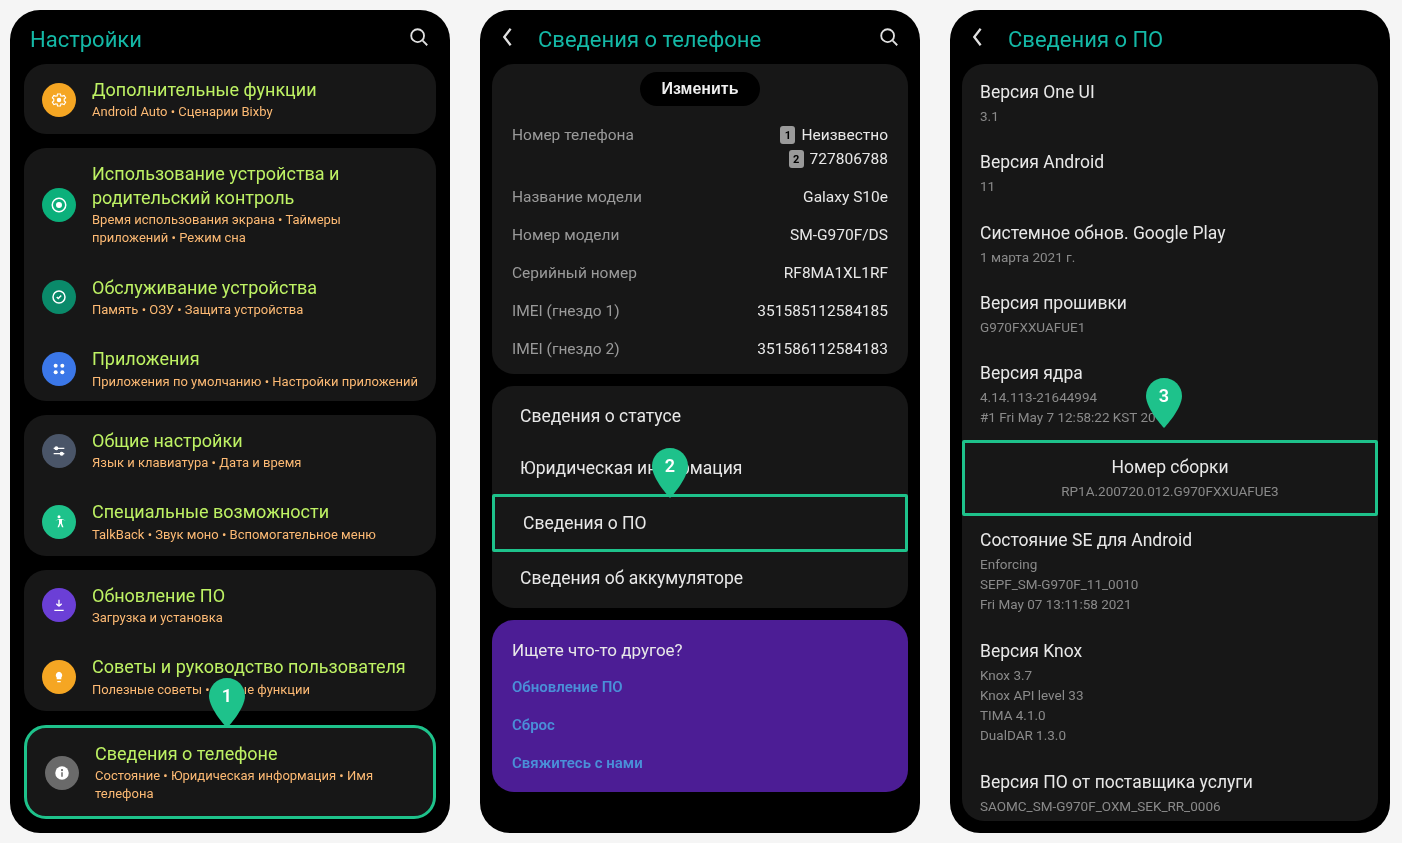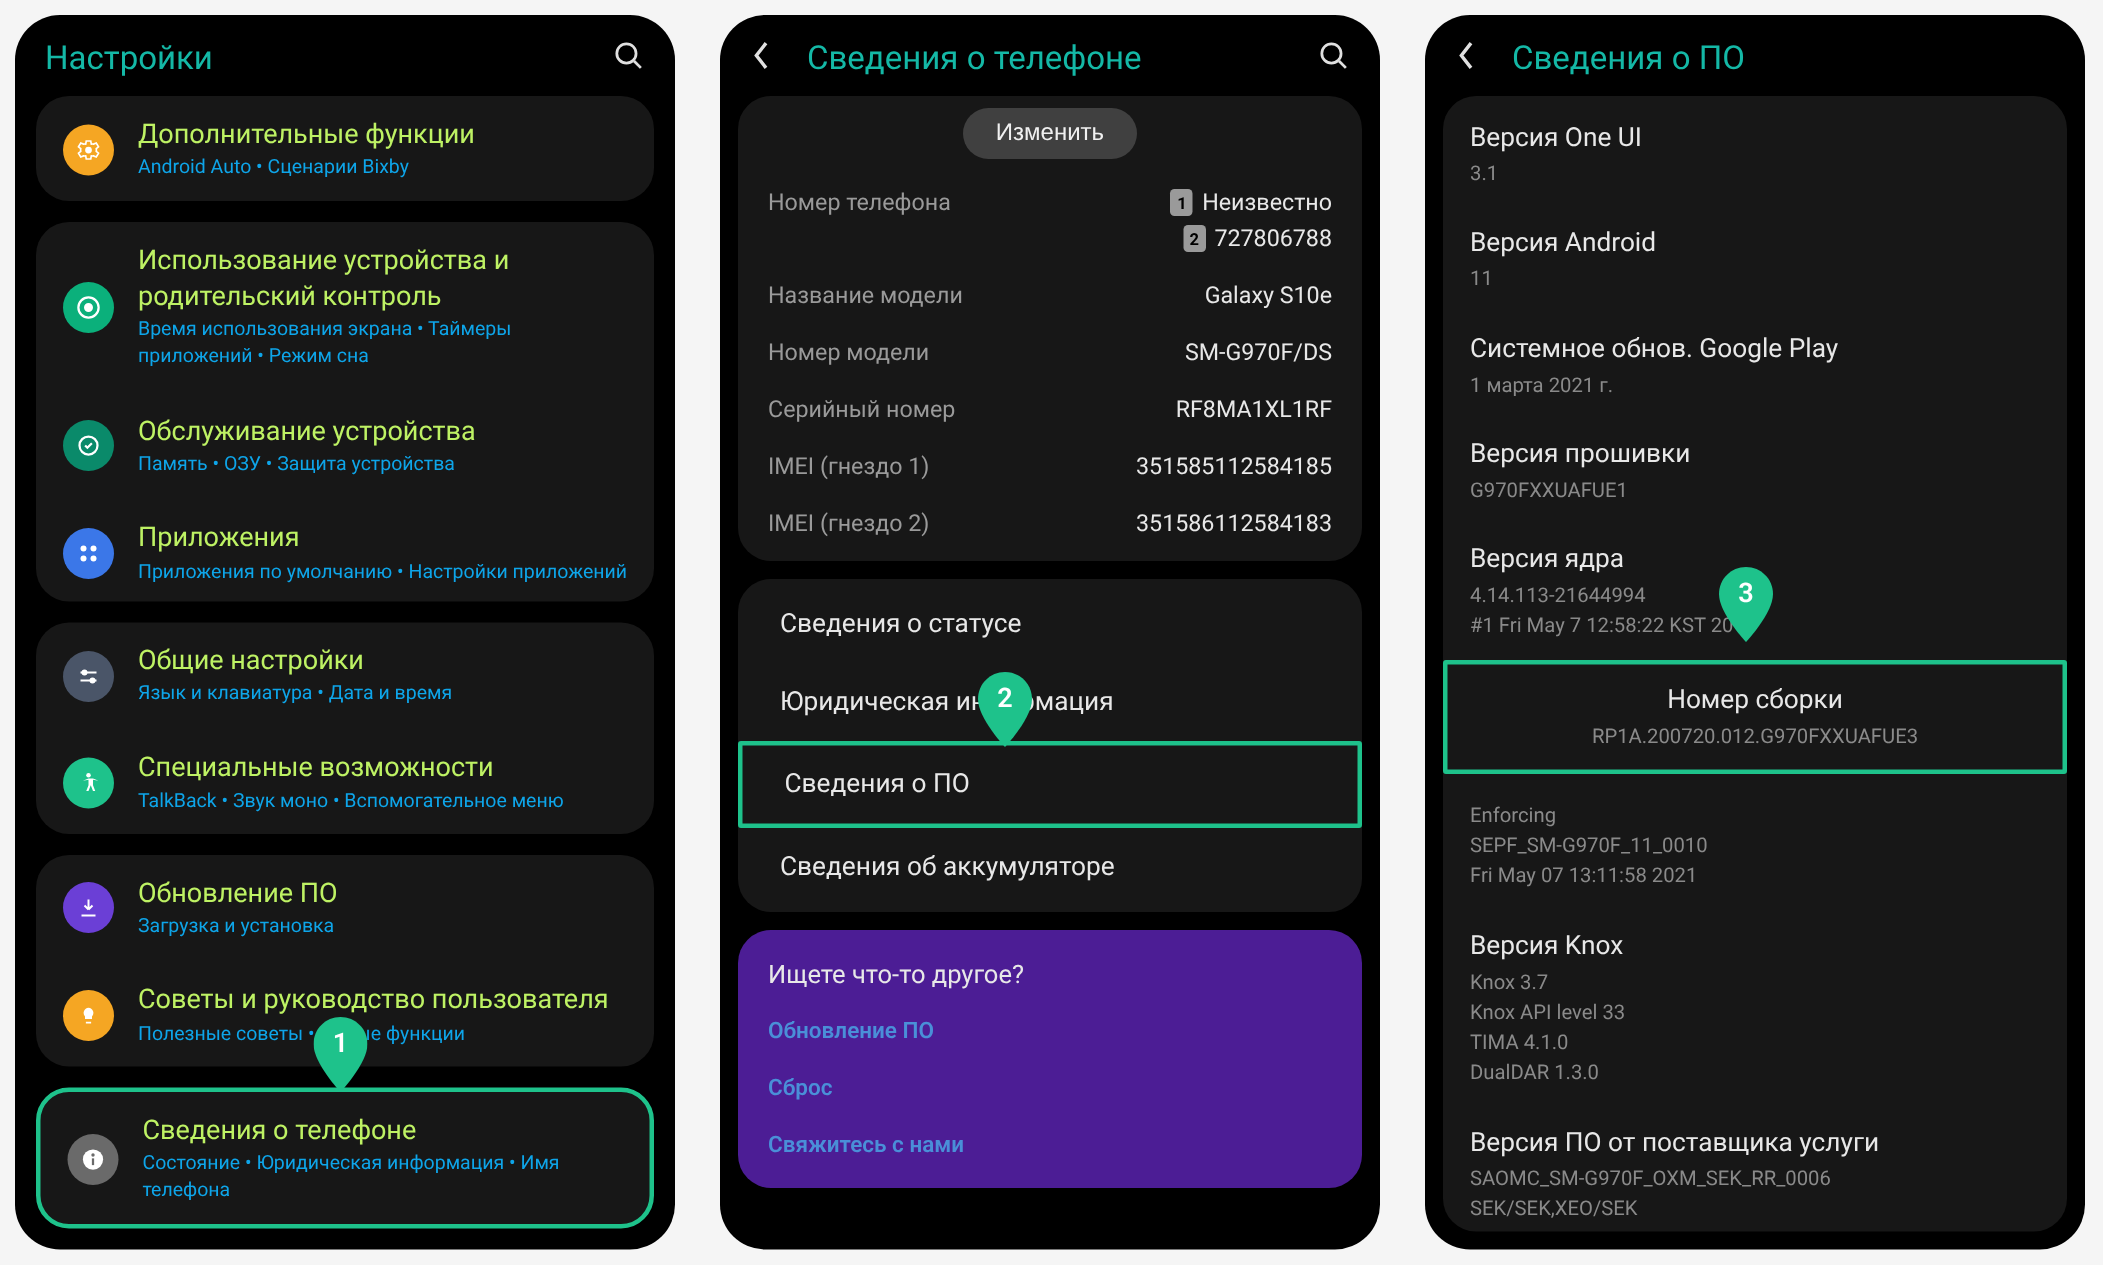--- a/index.html
+++ b/index.html
@@ -53,36 +53,37 @@
     cursor:pointer;
   }
   .list-item + .list-item { border-top: none; }
   .list-item .icon-wrap {
     width: 34px; height: 34px; border-radius: 50%;
     display:flex; align-items:center; justify-content:center;
     flex-shrink:0;
   }
   .list-item .texts { flex:1; min-width:0; }
   .item-title { font-size: 18px; color: #bef264; line-height:1.3; }
-  .item-sub { font-size: 13px; color: #0ea5e9; line-height:1.4; margin-top:2px;}
+  .item-sub { font-size: 13px; color: #fdba74; line-height:1.4; margin-top:2px;}
   .highlight {
     border: 3px solid #1ec28b;
     border-radius: 22px;
   }
   
   .btn-pill {
-    background: #404040;
+    background: #000000;
     color: #f0f0f0;
     border:none;
     padding: 8px 22px;
     border-radius: 20px;
     font-size: 16px;
     cursor:pointer;
     margin: 8px auto 10px auto;
     display:block;
+    font-weight:bold;
   }
   .kv-row {
     display:flex;
     justify-content:space-between;
     padding: 10px 20px;
     font-size: 15.5px;
   }
   .kv-label { color: #9a9a9a; }
   .kv-val { color: #e8e8e8; display:flex; align-items:center; gap:6px;}
   .sim-badge {
@@ -379,20 +380,21 @@
       <div class="info-block">
         <div class="info-title">Версия ядра</div>
         <div class="info-sub" style="white-space:pre-line;">4.14.113-21644994
 #1 Fri May 7 12:58:22 KST 20</div>
       </div>
       <div class="info-block hl">
         <div class="info-title">Номер сборки</div>
         <div class="info-sub">RP1A.200720.012.G970FXXUAFUE3</div>
       </div>
       <div class="info-block">
+        <div class="info-title">Состояние SE для Android</div>
         <div class="info-sub" style="white-space:pre-line;">Enforcing
 SEPF_SM-G970F_11_0010
 Fri May 07 13:11:58 2021</div>
       </div>
       <div class="info-block">
         <div class="info-title">Версия Knox</div>
         <div class="info-sub" style="white-space:pre-line;">Knox 3.7
 Knox API level 33
 TIMA 4.1.0
 DualDAR 1.3.0</div>

